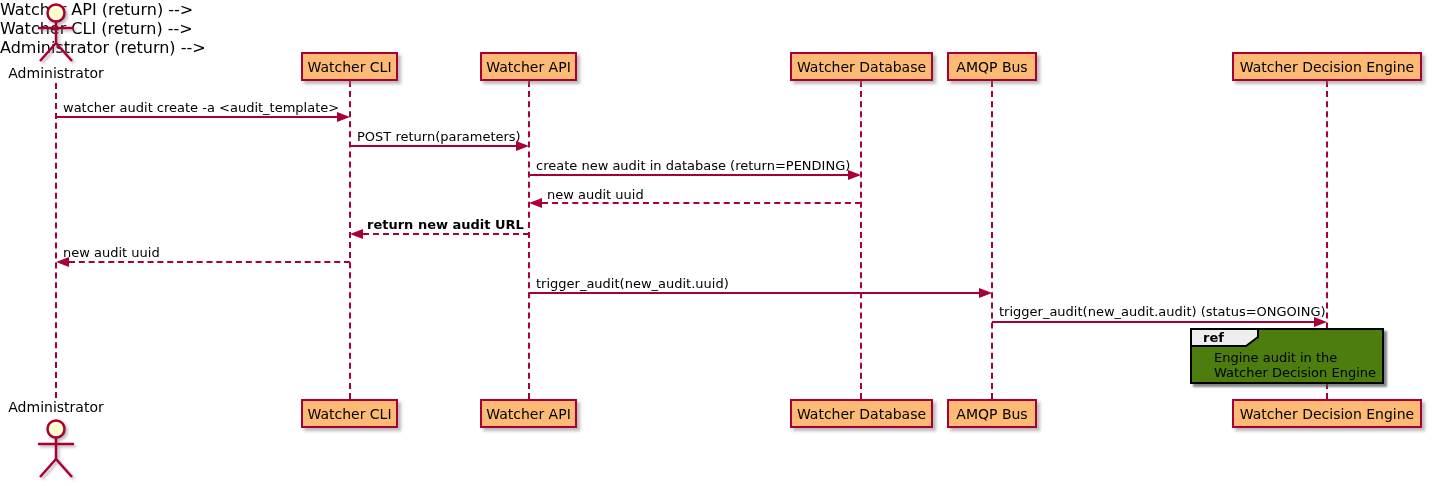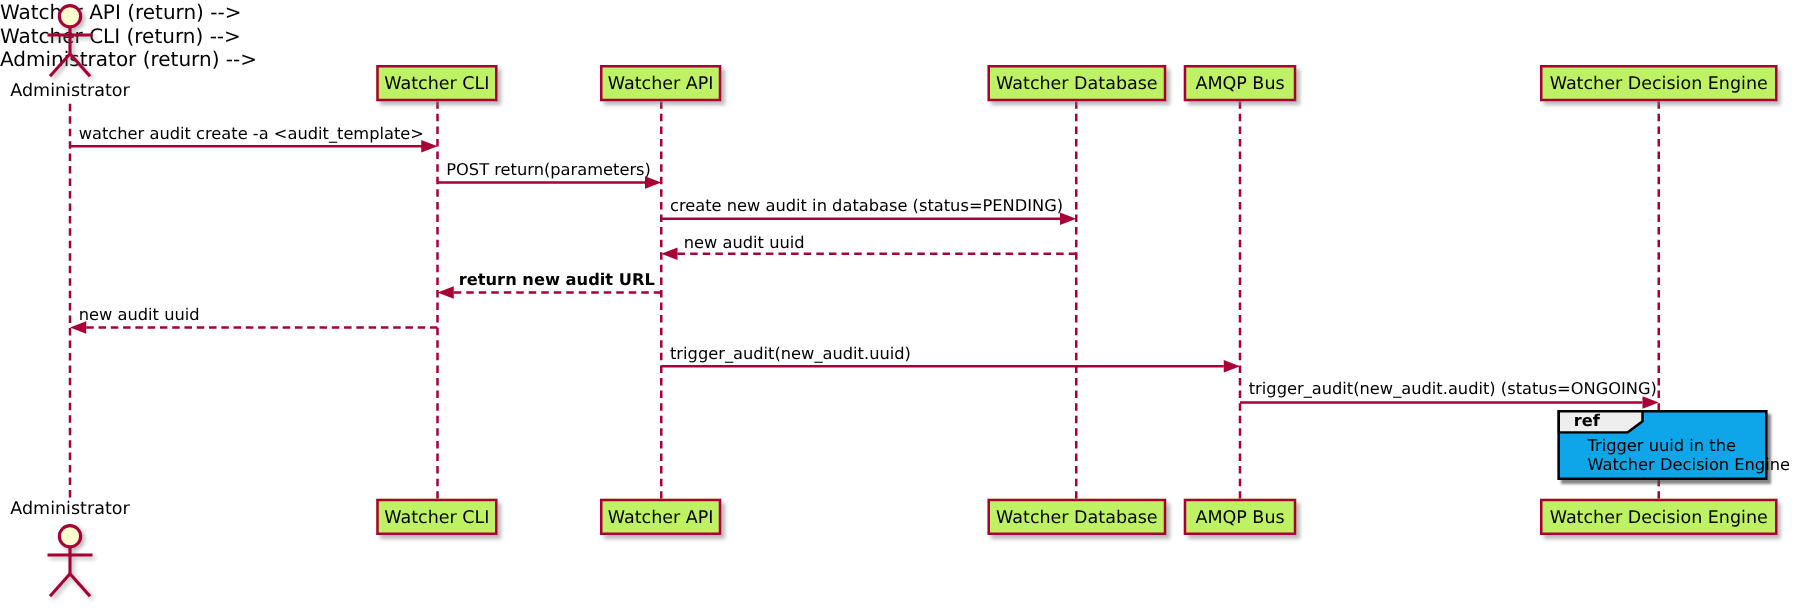--- a/index.html
+++ b/index.html
@@ -1,21 +1,21 @@
 <!DOCTYPE html>
 <html><head>
 <meta charset="utf-8">
 <style>
   html,body{margin:0;padding:0;background:#ffffff;}
   body{font-family:"DejaVu Sans","Liberation Sans",sans-serif;}
   #canvas{position:relative;width:1434px;height:486px;background:#ffffff;overflow:hidden;}
 
   .participant{
     position:absolute;height:25px;
-    background:#bef264;border:2px solid #A80036;
+    background:#fdba74;border:2px solid #A80036;
     box-shadow:3px 3px 3px rgba(130,130,130,0.55);
     display:flex;align-items:center;justify-content:center;
     font-size:14px;color:#000;white-space:nowrap;text-align:right;
   }
 
   .lifeline{position:absolute;width:0;border-left:2px dashed #A80036;}
 
   .actor-label{
     position:absolute;font-size:14px;color:#000;white-space:nowrap;
     transform:translateX(-50%);
@@ -24,22 +24,22 @@
 
   .msg-label{position:absolute;font-size:13px;color:#000;white-space:nowrap;}
   .msg-line{position:absolute;height:0;}
   .msg-line.solid{border-top:2px solid #A80036;}
   .msg-line.dashed{border-top:2px dashed #A80036;}
   .arrow-head{position:absolute;width:0;height:0;border-top:5px solid transparent;border-bottom:5px solid transparent;}
   .arrow-head.right{border-left:13px solid #A80036;}
   .arrow-head.left{border-right:13px solid #A80036;}
 
   .ref-box{
-    position:absolute;left:1246px;top:328px;width:168px;height:56px;
-    background:#0ea5e9;border:2px solid #000;box-sizing:border-box;
+    position:absolute;left:1190px;top:328px;width:194px;height:56px;
+    background:#4d7c0f;border:2px solid #000;box-sizing:border-box;
     box-shadow:3px 3px 2px rgba(80,80,80,0.7);
   }
   .ref-tab{position:absolute;left:-2px;top:-2px;}
   .ref-keyword{
     position:absolute;left:11px;top:0px;font-size:13px;font-weight:bold;color:#000;
   }
   .ref-line{position:absolute;left:22px;font-size:13px;color:#000;white-space:nowrap;}
 </style>
 </head>
 <body>
@@ -97,21 +97,21 @@
 
   
   <div>
     <div class="msg-label" style="left:357px;top:129px;">POST return(parameters)</div>
     <div class="msg-line solid" style="left:350px;top:145px;width:166px;"></div>
     <div class="arrow-head right" style="left:516px;top:141px;"></div>
   </div>
 
   
   <div>
-    <div class="msg-label" style="left:536px;top:158px;">create new audit in database (status=PENDING)</div>
+    <div class="msg-label" style="left:536px;top:158px;">create new audit in database (return=PENDING)</div>
     <div class="msg-line solid" style="left:529px;top:174px;width:319px;"></div>
     <div class="arrow-head right" style="left:848px;top:170px;"></div>
   </div>
 
    Watcher API (return) --&gt;
   <div>
     <div class="msg-label" style="left:547px;top:187px;">new audit uuid</div>
     <div class="msg-line dashed" style="left:542px;top:202px;width:319px;"></div>
     <div class="arrow-head left" style="left:529px;top:198px;"></div>
   </div>
@@ -143,17 +143,17 @@
     <div class="msg-line solid" style="left:992px;top:321px;width:322px;"></div>
     <div class="arrow-head right" style="left:1314px;top:317px;"></div>
   </div>
 
   
   <div class="ref-box">
     <svg class="ref-tab" width="70" height="19" viewBox="0 0 70 19">
       <path d="M1,1 H68 V9 L56,18 H1 Z" fill="#EEEEEE" stroke="#000000" stroke-width="2"></path>
     </svg>
     <div class="ref-keyword">ref</div>
-    <div class="ref-line" style="top:20px;">Trigger uuid in the</div>
+    <div class="ref-line" style="top:20px;">Engine audit in the</div>
     <div class="ref-line" style="top:35px;">Watcher Decision Engine</div>
   </div>
 
 </div>
 
 </body></html>

